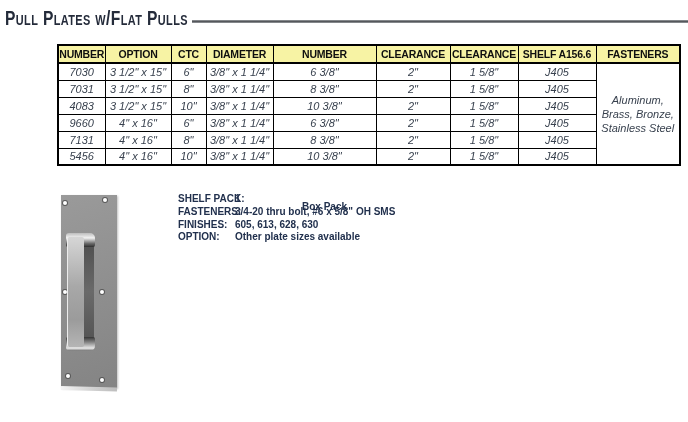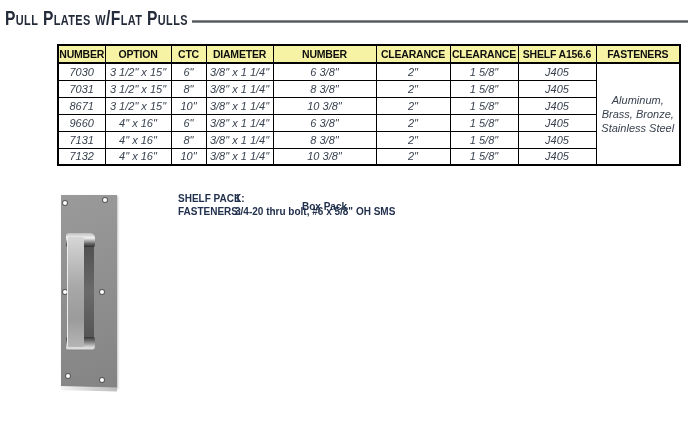--- a/index.html
+++ b/index.html
@@ -191,21 +191,21 @@
         <td>7031</td>
         <td>3 1/2" x 15"</td>
         <td>8"</td>
         <td>3/8" x 1 1/4"</td>
         <td>8 3/8"</td>
         <td>2"</td>
         <td>1 5/8"</td>
         <td>J405</td>
       </tr>
       <tr>
-        <td>8671</td>
+        <td>4083</td>
         <td>3 1/2" x 15"</td>
         <td>10"</td>
         <td>3/8" x 1 1/4"</td>
         <td>10 3/8"</td>
         <td>2"</td>
         <td>1 5/8"</td>
         <td>J405</td>
       </tr>
       <tr>
         <td>9660</td>
@@ -221,40 +221,46 @@
         <td>7131</td>
         <td>4" x 16"</td>
         <td>8"</td>
         <td>3/8" x 1 1/4"</td>
         <td>8 3/8"</td>
         <td>2"</td>
         <td>1 5/8"</td>
         <td>J405</td>
       </tr>
       <tr>
-        <td>7132</td>
+        <td>5456</td>
         <td>4" x 16"</td>
         <td>10"</td>
         <td>3/8" x 1 1/4"</td>
         <td>10 3/8"</td>
         <td>2"</td>
         <td>1 5/8"</td>
         <td>J405</td>
       </tr>
     </tbody>
   </table>
 </div>
 
 <div class="notes">
   <div class="note-line">
     <span class="note-label">SHELF PACK:</span><span>1</span>
     <span class="note-extra">Box Pack</span>
   </div>
   <div class="note-line">
     <span class="note-label">FASTENERS:</span><span>3/4-20 thru bolt, #6 x 5/8" OH SMS</span>
+  </div>
+  <div class="note-line">
+    <span class="note-label">FINISHES:</span><span>605, 613, 628, 630</span>
+  </div>
+  <div class="note-line">
+    <span class="note-label">OPTION:</span><span>Other plate sizes available</span>
   </div>
 </div>
 
 <div class="photo">
   <div class="plate">
     <div class="screw-hole hole-tl"></div>
     <div class="screw-hole hole-tr"></div>
     <div class="screw-hole hole-ml"></div>
     <div class="screw-hole hole-mr"></div>
     <div class="screw-hole hole-bl"></div>

